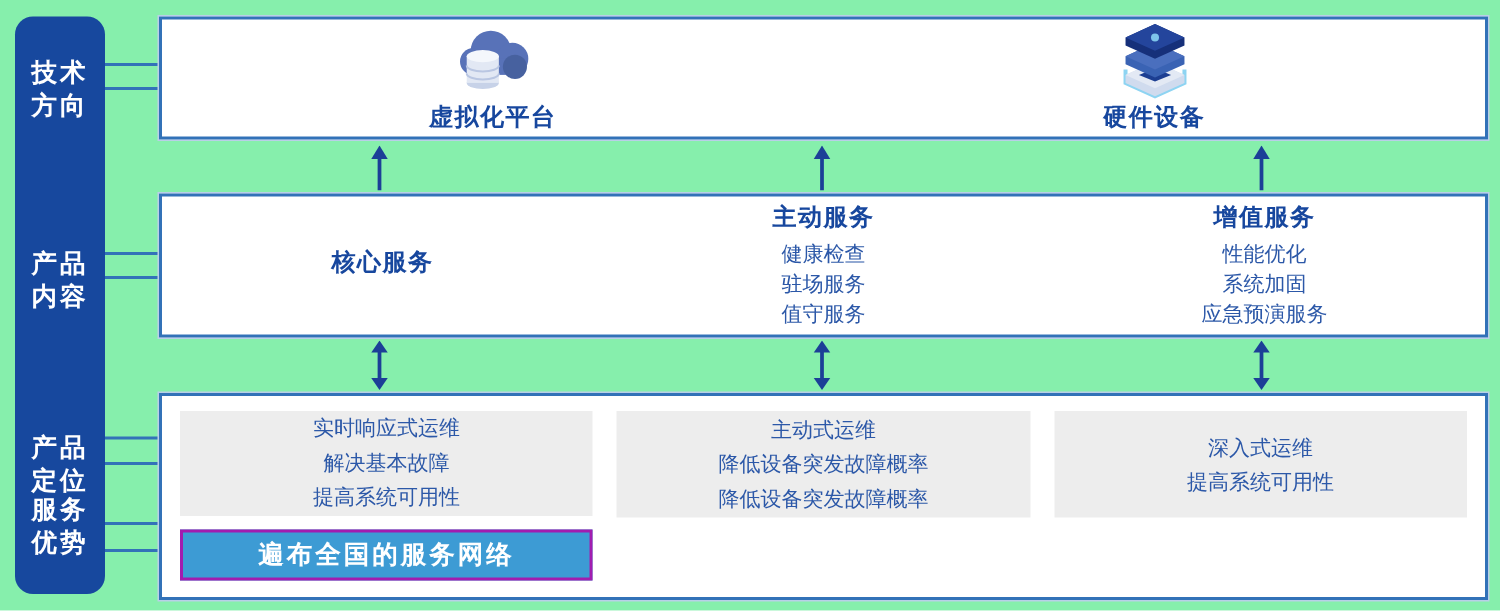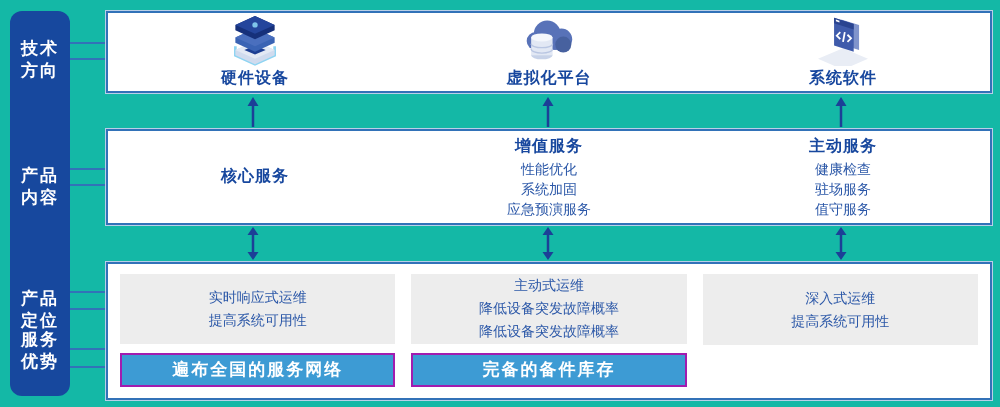--- a/index.html
+++ b/index.html
@@ -1,17 +1,17 @@
 <!DOCTYPE html>
 <html><head>
 <meta charset="utf-8">
 <style>
   html,body{margin:0;padding:0;background:#ffffff;}
   .canvas{
-    position:relative;width:1000px;height:407px;background:#14b8a6;overflow:hidden;
+    position:relative;width:1000px;height:407px;background:#86efac;overflow:hidden;
     font-family:"Liberation Sans","DejaVu Sans",sans-serif;
   }
   
   .sidebar{
     position:absolute;left:10px;top:11px;width:60px;height:385px;
     background:#17489E;border-radius:12px;
   }
   .side-label{
     position:absolute;left:0;width:60px;text-align:center;
     color:#ffffff;font-size:17px;font-weight:bold;line-height:22px;
@@ -70,37 +70,20 @@
   <div class="conn" style="top:42px"></div>
   <div class="conn" style="top:58px"></div>
   <div class="conn" style="top:168px"></div>
   <div class="conn" style="top:184px"></div>
   <div class="conn" style="top:291px"></div>
   <div class="conn" style="top:308px"></div>
   <div class="conn" style="top:348px"></div>
   <div class="conn" style="top:366px"></div>
 
   <div class="box top-box">
-
-    <div class="tcol">
-      <span class="ticon">
-        <svg width="66" height="50" viewBox="0 0 72 56">
-          <path d="M14,34 L14,44 L36,54 L58,44 L58,34" fill="none" stroke="#8ed4f2" stroke-width="3"></path>
-          <polygon points="36,28 58,38 58,44 36,54 14,44 14,38" fill="#d0dbee"></polygon>
-          <polygon points="36,28 58,38 36,48 14,38" fill="#e3e9f4"></polygon>
-          <polygon points="36,33 48,38 36,43 24,38" fill="#1c3e92"></polygon>
-          <polygon points="36,14 58,24 58,30 36,40 14,30 14,24" fill="#3a63b4"></polygon>
-          <polygon points="36,14 58,24 36,34 14,24" fill="#4a6fbe"></polygon>
-          <polygon points="36,0 58,10 58,16 36,26 14,16 14,10" fill="#16307a"></polygon>
-          <polygon points="36,0 58,10 36,20 14,10" fill="#24459c"></polygon>
-          <circle cx="36" cy="10" r="3" fill="#7ec4ea"></circle>
-        </svg>
-      </span>
-      <div class="tlabel">硬件设备</div>
-    </div>
 
     <div class="tcol">
       <span class="ticon">
         <svg width="66" height="50" viewBox="0 0 72 56">
           <circle cx="34" cy="20" r="15" fill="#5872b8"></circle>
           <circle cx="50" cy="26" r="12" fill="#5872b8"></circle>
           <circle cx="21" cy="28" r="10" fill="#5872b8"></circle>
           <rect x="16" y="26" width="42" height="12" fill="#5872b8"></rect>
           <circle cx="52" cy="32" r="9" fill="#47619f"></circle>
           <ellipse cx="28" cy="44" rx="12" ry="4.5" fill="#c7d2e8"></ellipse>
@@ -109,32 +92,34 @@
           <path d="M16,37 a12,4.5 0 0 0 24,0" fill="none" stroke="#b9c6e2" stroke-width="1.5"></path>
           <ellipse cx="28" cy="24" rx="12" ry="4.5" fill="#f4f7fc"></ellipse>
         </svg>
       </span>
       <div class="tlabel">虚拟化平台</div>
     </div>
 
     <div class="tcol">
       <span class="ticon">
         <svg width="66" height="50" viewBox="0 0 72 56">
-          <polygon points="36,36 64,48 36,60 8,48" fill="#e9edf5"></polygon>
-          <polygon points="34,4 54,10 54,38 34,32" fill="#8094cc"></polygon>
-          <polygon points="26,2 48,9 48,40 26,33" fill="#3f5bab"></polygon>
-          <polygon points="26,2 48,9 48,15 26,8" fill="#2a4490"></polygon>
-          <rect x="28" y="4" width="4" height="2" fill="#ffffff" transform="skewY(17)" transform-origin="28 4"></rect>
-          <polyline points="33,18 29,22 33,26" fill="none" stroke="#ffffff" stroke-width="2"></polyline>
-          <polyline points="41,21 45,25 41,29" fill="none" stroke="#ffffff" stroke-width="2"></polyline>
-          <line x1="38" y1="18" x2="36" y2="29" stroke="#ffffff" stroke-width="2"></line>
+          <path d="M14,34 L14,44 L36,54 L58,44 L58,34" fill="none" stroke="#8ed4f2" stroke-width="3"></path>
+          <polygon points="36,28 58,38 58,44 36,54 14,44 14,38" fill="#d0dbee"></polygon>
+          <polygon points="36,28 58,38 36,48 14,38" fill="#e3e9f4"></polygon>
+          <polygon points="36,33 48,38 36,43 24,38" fill="#1c3e92"></polygon>
+          <polygon points="36,14 58,24 58,30 36,40 14,30 14,24" fill="#3a63b4"></polygon>
+          <polygon points="36,14 58,24 36,34 14,24" fill="#4a6fbe"></polygon>
+          <polygon points="36,0 58,10 58,16 36,26 14,16 14,10" fill="#16307a"></polygon>
+          <polygon points="36,0 58,10 36,20 14,10" fill="#24459c"></polygon>
+          <circle cx="36" cy="10" r="3" fill="#7ec4ea"></circle>
         </svg>
       </span>
-      <div class="tlabel">系统软件</div>
-    </div>
+      <div class="tlabel">硬件设备</div>
+    </div>
+
   </div>
 
   <div class="arrow" style="left:246px;top:97px">
     <svg width="14" height="30" viewBox="0 0 14 30">
         <path d="M7,7 V30" stroke="#1c3f97" stroke-width="2.5"></path>
         <polygon points="7,0 12.5,9 1.5,9" fill="#1c3f97"></polygon>
       </svg>
   </div>
   <div class="arrow" style="left:541px;top:97px">
     <svg width="14" height="30" viewBox="0 0 14 30">
@@ -145,33 +130,33 @@
   <div class="arrow" style="left:834px;top:97px">
     <svg width="14" height="30" viewBox="0 0 14 30">
         <path d="M7,7 V30" stroke="#1c3f97" stroke-width="2.5"></path>
         <polygon points="7,0 12.5,9 1.5,9" fill="#1c3f97"></polygon>
       </svg>
   </div>
 
   <div class="box mid-box">
     <div class="mcol">
       <div class="mtitle">核心服务</div>
+    </div>
+    <div class="mcol">
+      <div class="mtitle">主动服务</div>
+      <div class="mitem">健康检查</div>
+      <div class="mitem">驻场服务</div>
+      <div class="mitem">值守服务</div>
     </div>
     <div class="mcol">
       <div class="mtitle">增值服务</div>
       <div class="mitem">性能优化</div>
       <div class="mitem">系统加固</div>
       <div class="mitem">应急预演服务</div>
     </div>
-    <div class="mcol">
-      <div class="mtitle">主动服务</div>
-      <div class="mitem">健康检查</div>
-      <div class="mitem">驻场服务</div>
-      <div class="mitem">值守服务</div>
-    </div>
   </div>
 
   <div class="arrow" style="left:246px;top:227px">
     <svg width="14" height="33" viewBox="0 0 14 33">
         <path d="M7,7 V26" stroke="#1c3f97" stroke-width="2.5"></path>
         <polygon points="7,0 12.5,8 1.5,8" fill="#1c3f97"></polygon>
         <polygon points="7,33 12.5,25 1.5,25" fill="#1c3f97"></polygon>
       </svg>
   </div>
   <div class="arrow" style="left:541px;top:227px">
@@ -186,31 +171,31 @@
         <path d="M7,7 V26" stroke="#1c3f97" stroke-width="2.5"></path>
         <polygon points="7,0 12.5,8 1.5,8" fill="#1c3f97"></polygon>
         <polygon points="7,33 12.5,25 1.5,25" fill="#1c3f97"></polygon>
       </svg>
   </div>
 
   <div class="box bottom-box">
     <div class="bcol">
       <div class="gray-panel">
         <div class="gline">实时响应式运维</div>
+        <div class="gline">解决基本故障</div>
         <div class="gline">提高系统可用性</div>
       </div>
       <div class="blue-bar">遍布全国的服务网络</div>
     </div>
     <div class="bcol">
       <div class="gray-panel">
         <div class="gline">主动式运维</div>
         <div class="gline">降低设备突发故障概率</div>
         <div class="gline">降低设备突发故障概率</div>
       </div>
-      <div class="blue-bar">完备的备件库存</div>
     </div>
     <div class="bcol">
       <div class="gray-panel">
         <div class="gline">深入式运维</div>
         <div class="gline">提高系统可用性</div>
       </div>
     </div>
   </div>
 
 </div>

